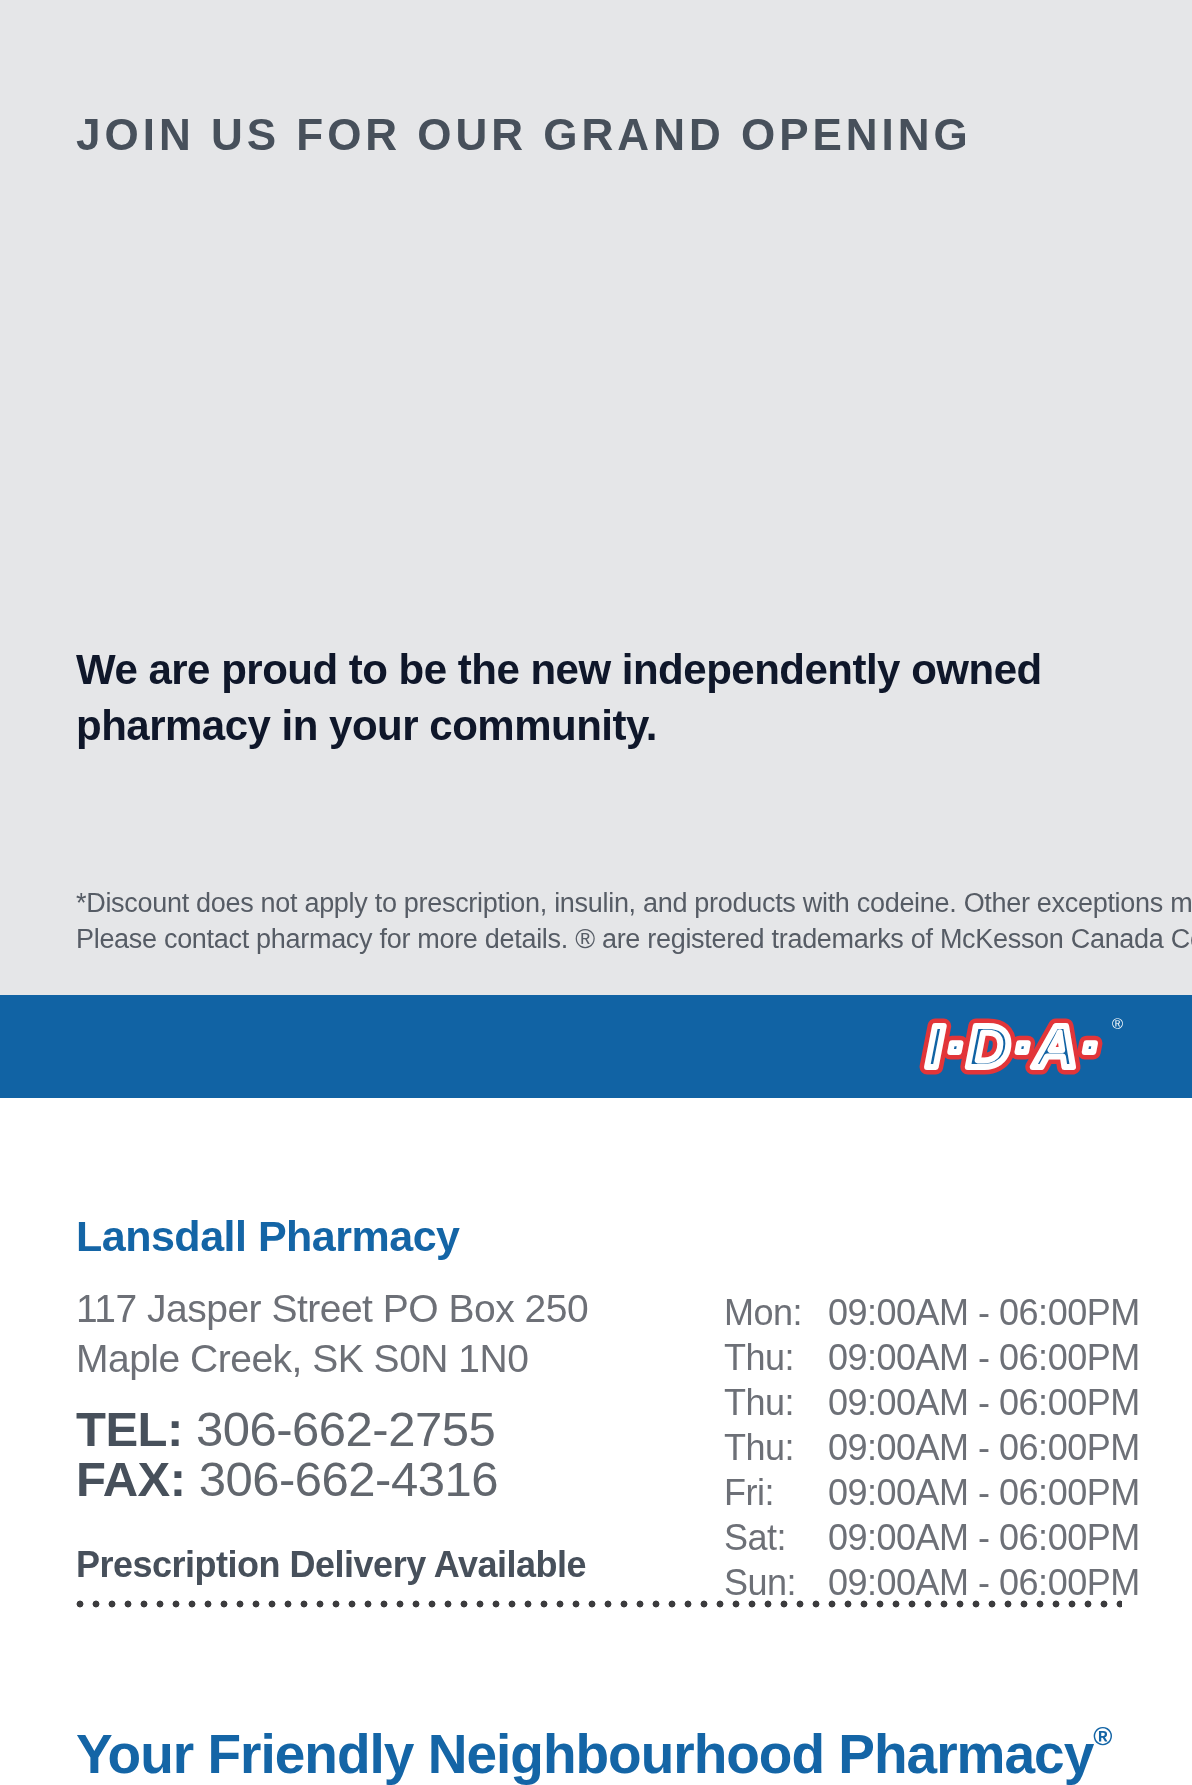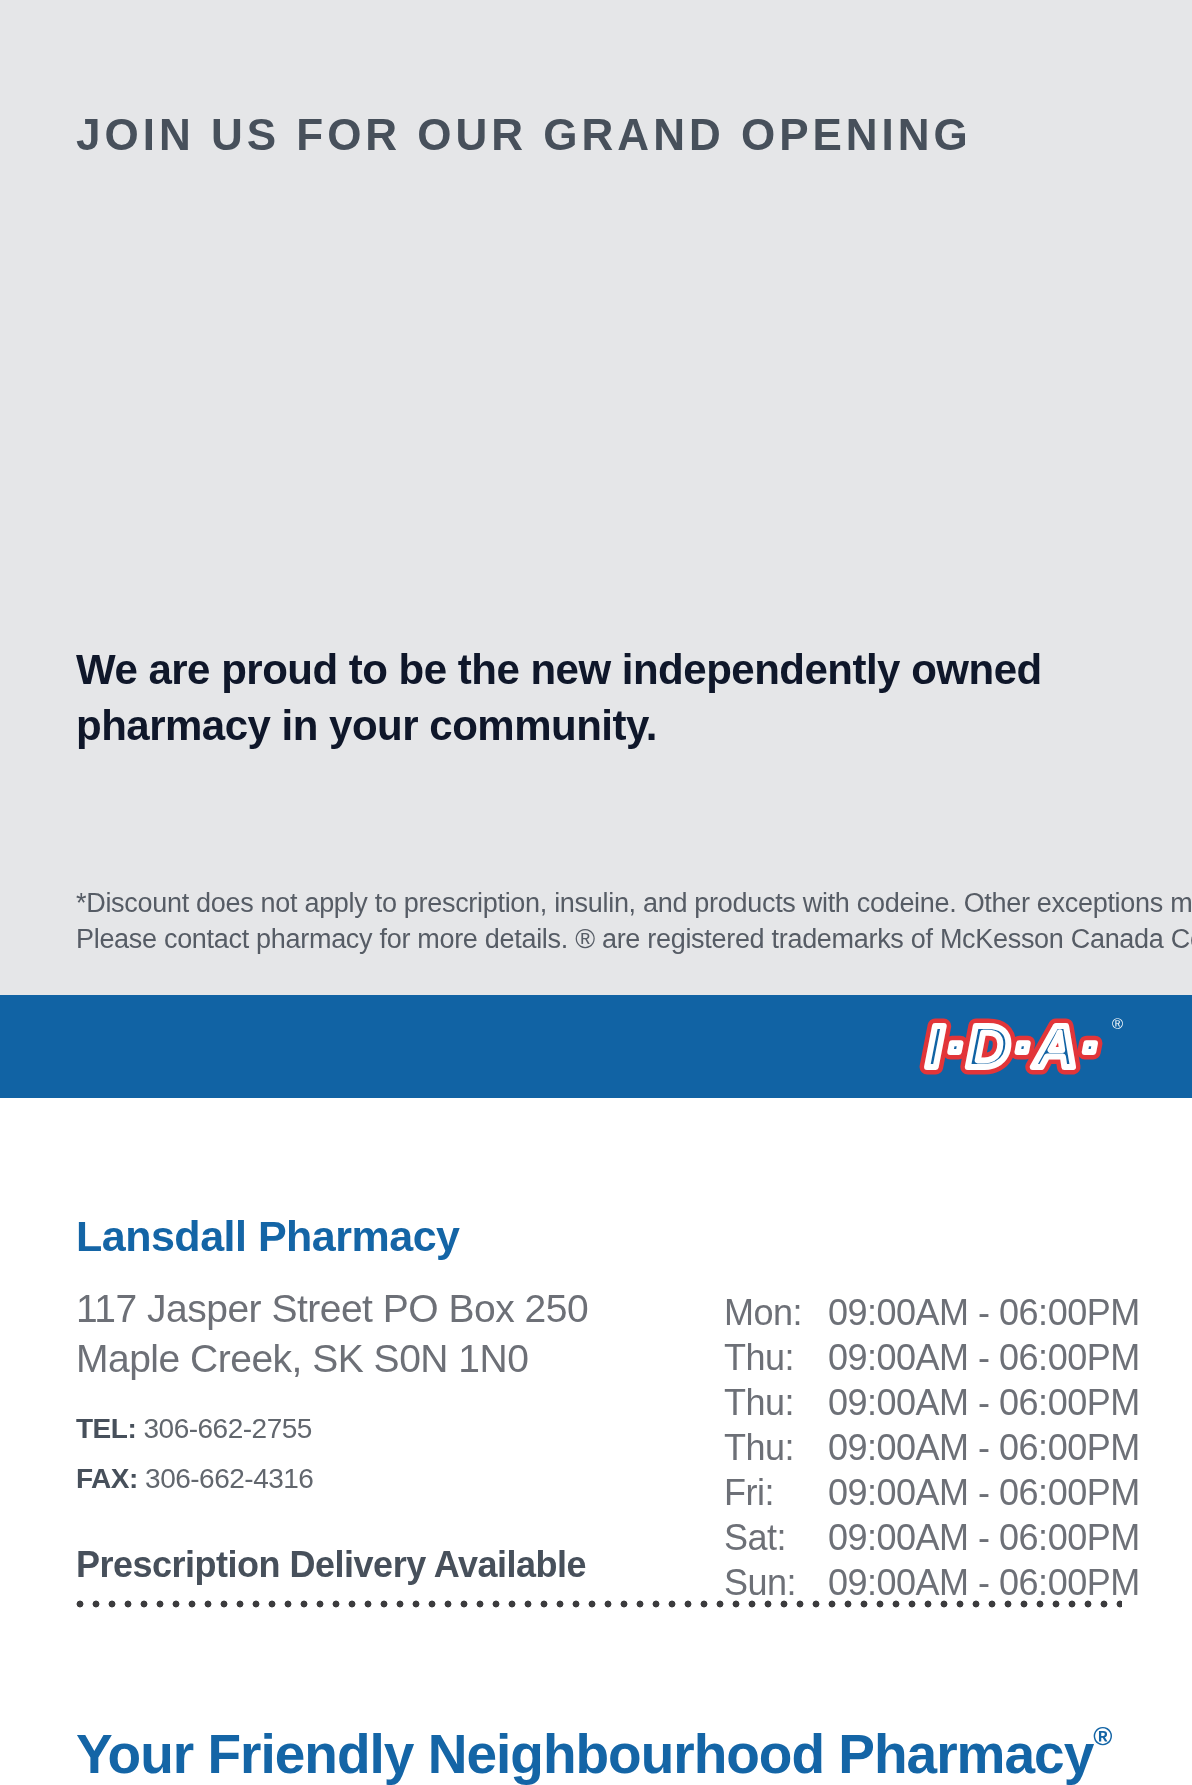--- a/index.html
+++ b/index.html
@@ -46,21 +46,21 @@
     font-size:43px; font-weight:bold; color:#1465a6;
     letter-spacing:-0.5px;
   }
   .address {
     position:absolute; left:76px; top:1284px;
     font-size:39px; line-height:50px; color:#6d7077;
     letter-spacing:-0.5px; white-space:nowrap;
   }
   .telfax {
     position:absolute; left:76px; top:1404px;
-    font-size:28px; line-height:50px; letter-spacing:-0.5px; white-space:nowrap;
+    font-size:49px; line-height:50px; letter-spacing:-0.5px; white-space:nowrap;
   }
   .telfax .lbl { font-weight:bold; color:#47505b; }
   .telfax .val { color:#62676e; }
   .delivery {
     position:absolute; left:76px; top:1544px;
     font-size:36px; font-weight:bold; color:#47505b;
     letter-spacing:-0.5px;
   }
   .hours {
     position:absolute; left:724px; top:1290px;

